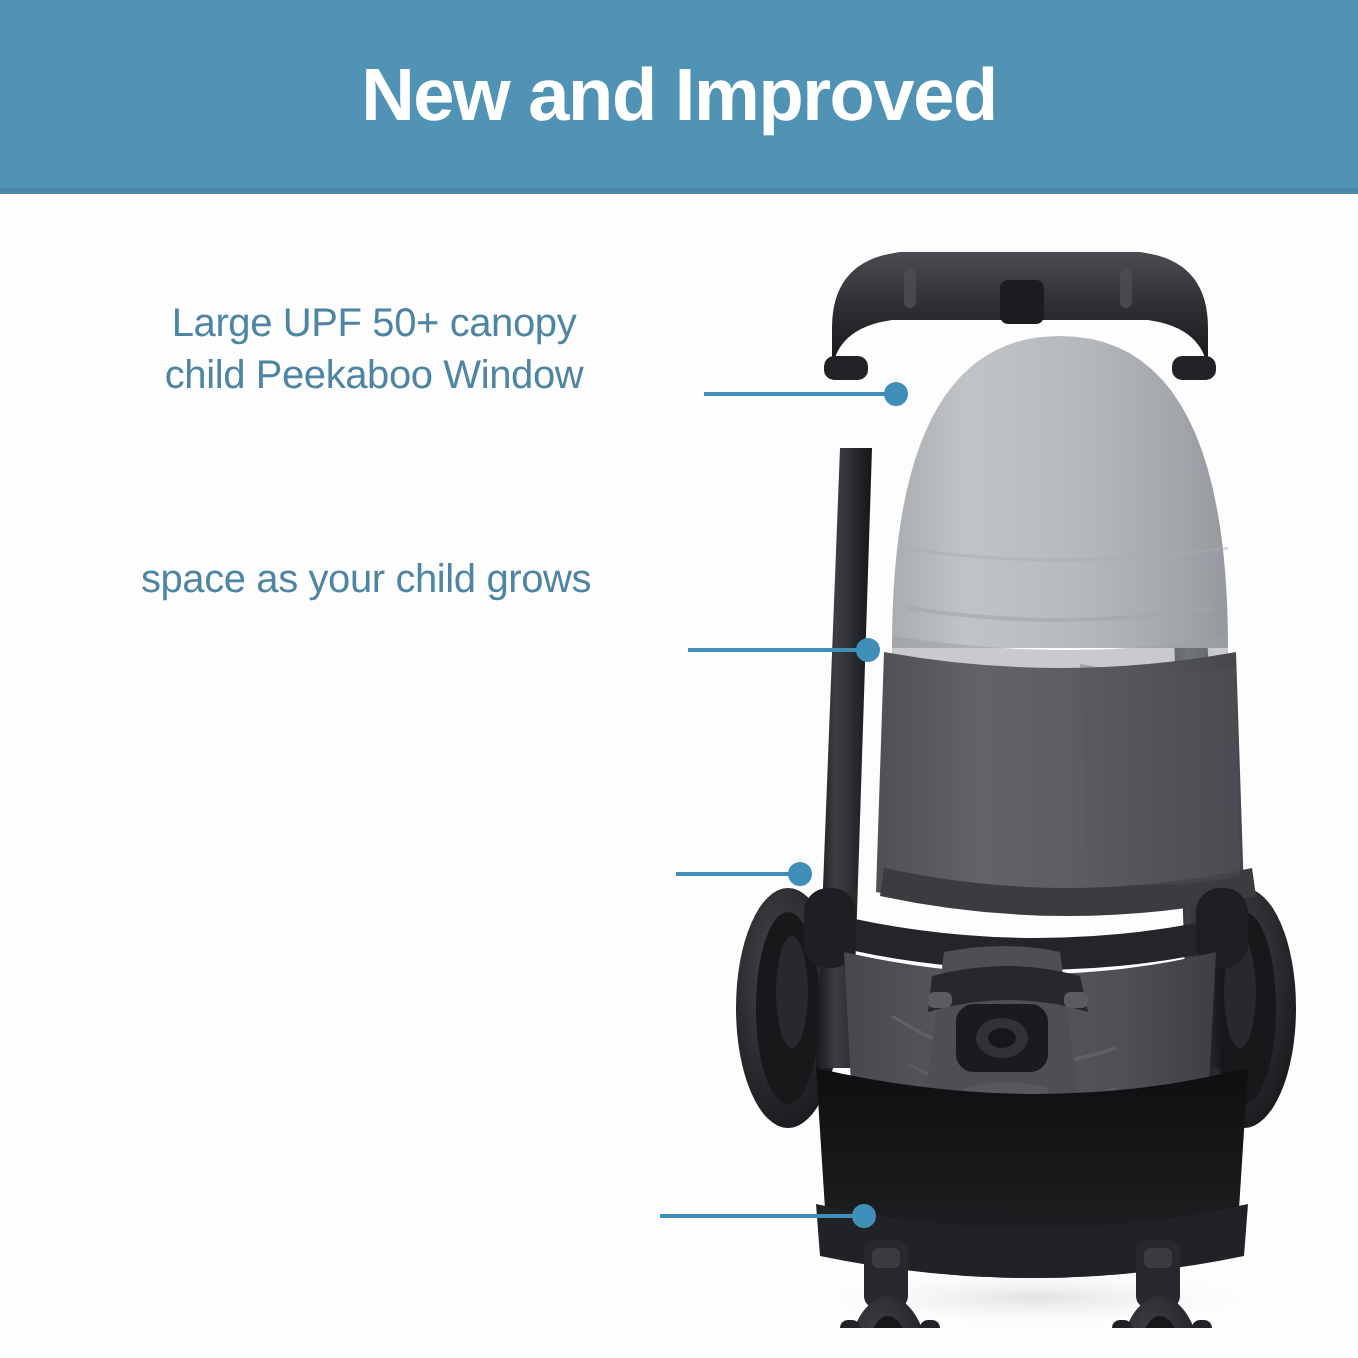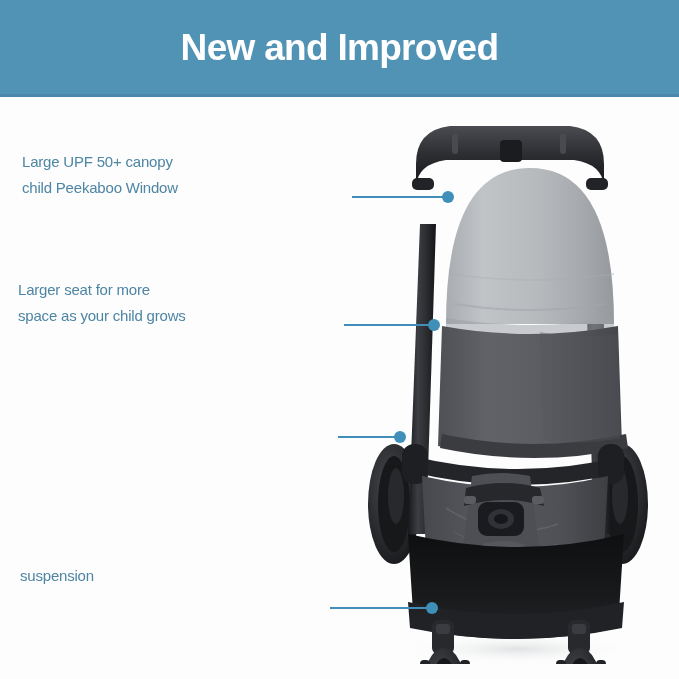--- a/index.html
+++ b/index.html
@@ -55,23 +55,23 @@
     font-weight: bold;
     letter-spacing: -0.7px;
     line-height: 1;
     white-space: nowrap;
   }
 
   
   .callout {
     position: absolute;
     color: #4d85a3;
-    font-size: 15px;
+    font-size: 20px;
     line-height: 26px;
-    text-align: left;
+    text-align: center;
     letter-spacing: -0.2px;
     white-space: nowrap;
   }
   .callout .line {
     display: block;
   }
   #callout-canopy   { left: 22px;  top: 149px; width: 330px; }
   #callout-seat     { left: 18px;  top: 277px; width: 330px; }
   #callout-frame    { left: 8px;   top: 390px; width: 330px; }
   #callout-susp     { left: 20px;  top: 563px; width: 330px; }
@@ -256,22 +256,20 @@
 
   <div class="leader" id="leader-line-susp"></div>
   <div class="leader-dot" id="leader-dot-susp"></div>
 
   <div class="callout" id="callout-canopy">
     <span class="line">Large UPF 50+ canopy</span>
     <span class="line">child Peekaboo Window</span>
   </div>
 
   <div class="callout" id="callout-seat">
-    <span class="line">Larger seat for more</span>
     <span class="line">space as your child grows</span>
   </div>
 
 
   <div class="callout" id="callout-susp">
-    <span class="line">suspension</span>
   </div>
 
 </div>
 
 </body></html>

